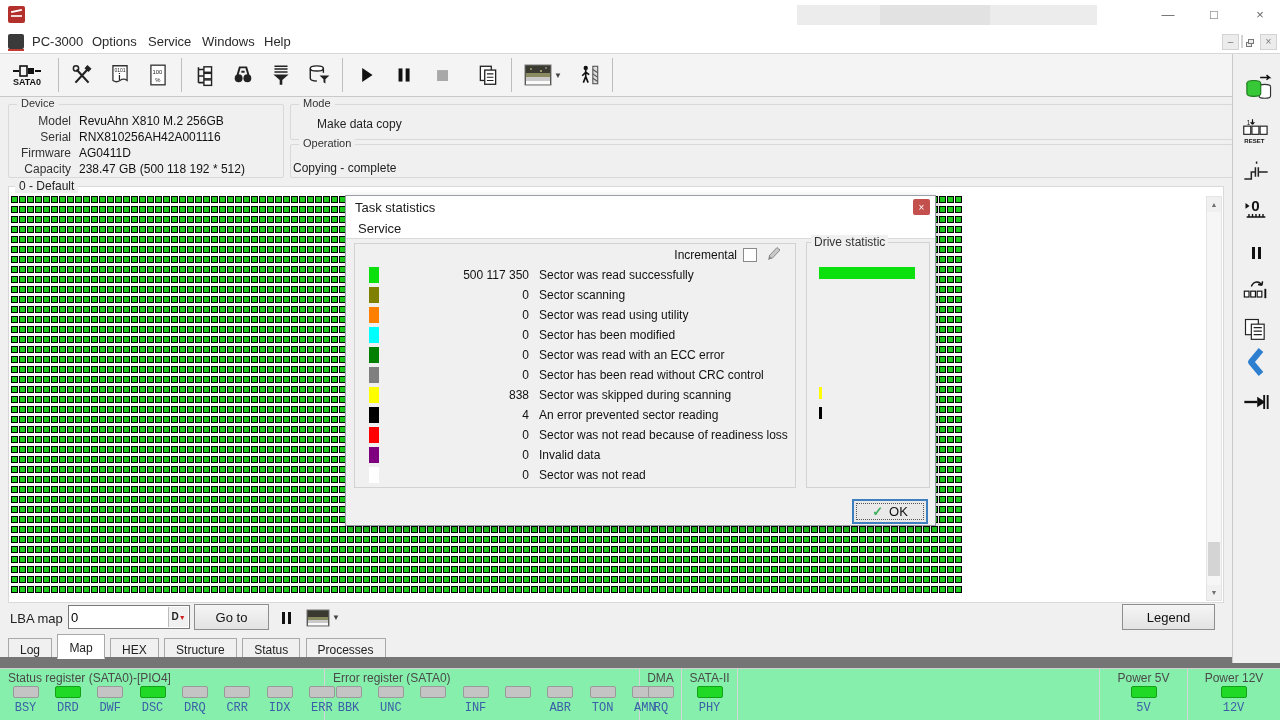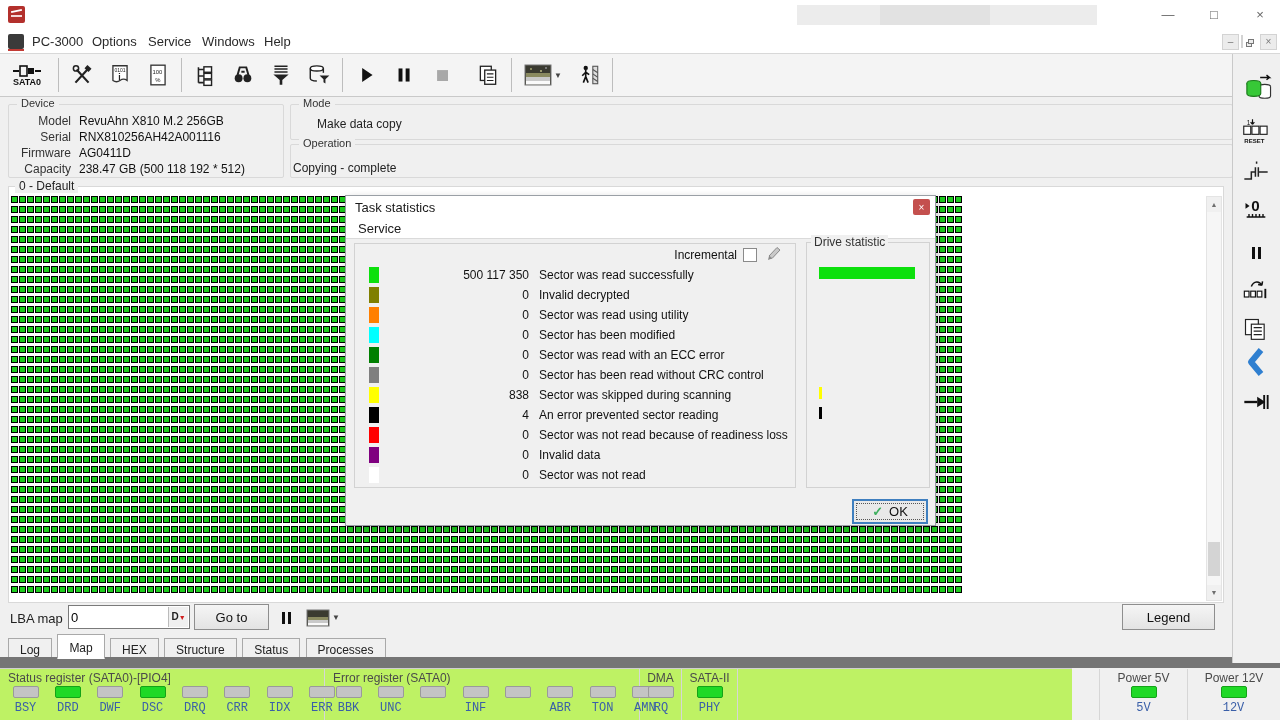--- a/index.html
+++ b/index.html
@@ -73,21 +73,21 @@
   .pausebars i { display:inline-block; width:3px; height:12px; background:#111; margin:0 1.5px; }
 
   
   .tabs { position:absolute; left:8px; top:634px; height:23px; }
   .tab { position:relative; display:inline-block; padding:4px 11px 3px; border:1px solid #a9a9a9; background:#f0f0f0;
     margin-right:2px; font-size:12px; top:2px; }
   .tab[data-state="active"] { background:#fff; top:0; padding-top:6px; border-bottom:1px solid #fff; z-index:2; }
   .dark-strip { position:absolute; left:0; top:657px; width:1280px; height:11px; background:#757575; }
 
   
-  .statusbar { position:absolute; left:0; top:668px; width:1072px; height:52px; background:#bef264; border-top:1px solid #cfcfcf; }
+  .statusbar { position:absolute; left:0; top:668px; width:1280px; height:52px; background:#86efac; border-top:1px solid #cfcfcf; }
   .sb-panel { position:absolute; top:0; height:52px; border-right:1px solid #d6d6d6; }
   .sb-title { position:absolute; top:2px; left:8px; color:#4a4a4a; white-space:nowrap; }
   .sb-title.center { left:0; width:100%; text-align:center; }
   .led-row { position:absolute; top:17px; left:0; white-space:nowrap; }
   .cell { display:inline-block; width:39px; text-align:center; vertical-align:top; }
   .led { display:block; width:26px; height:12px; margin:0 auto; background:#c4c4c4; border:1px solid #9a9a9a; border-radius:2px; }
   .led[data-state="on"] { background:#1fd926; border-color:#14a318; }
   .led-label { display:block; margin-top:3px; color:#3a5fa8; font-size:12px;font-family:Liberation Mono, monospace; }
 
   
@@ -453,21 +453,21 @@
       </button>
       <div class="stat-rows">
         <div class="stat-row">
             <span class="swatch" style="background: rgb(12, 224, 12);"></span>
             <span class="stat-value">500 117 350</span>
             <span class="stat-label">Sector was read successfully</span>
           </div>
         <div class="stat-row">
             <span class="swatch" style="background: rgb(127, 127, 0);"></span>
             <span class="stat-value">0</span>
-            <span class="stat-label">Invalid decrypted</span>
+            <span class="stat-label">Sector scanning</span>
           </div>
         <div class="stat-row">
             <span class="swatch" style="background: rgb(255, 127, 0);"></span>
             <span class="stat-value">0</span>
             <span class="stat-label">Sector was read using utility</span>
           </div>
         <div class="stat-row">
             <span class="swatch" style="background: rgb(0, 255, 255);"></span>
             <span class="stat-value">0</span>
             <span class="stat-label">Sector has been modified</span>

